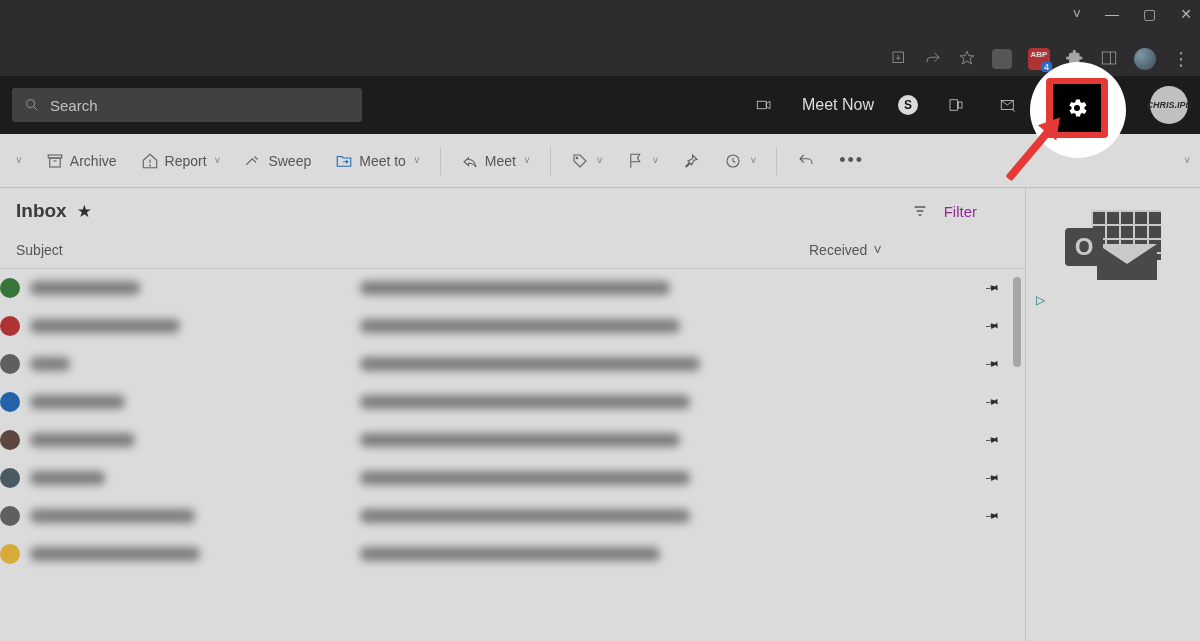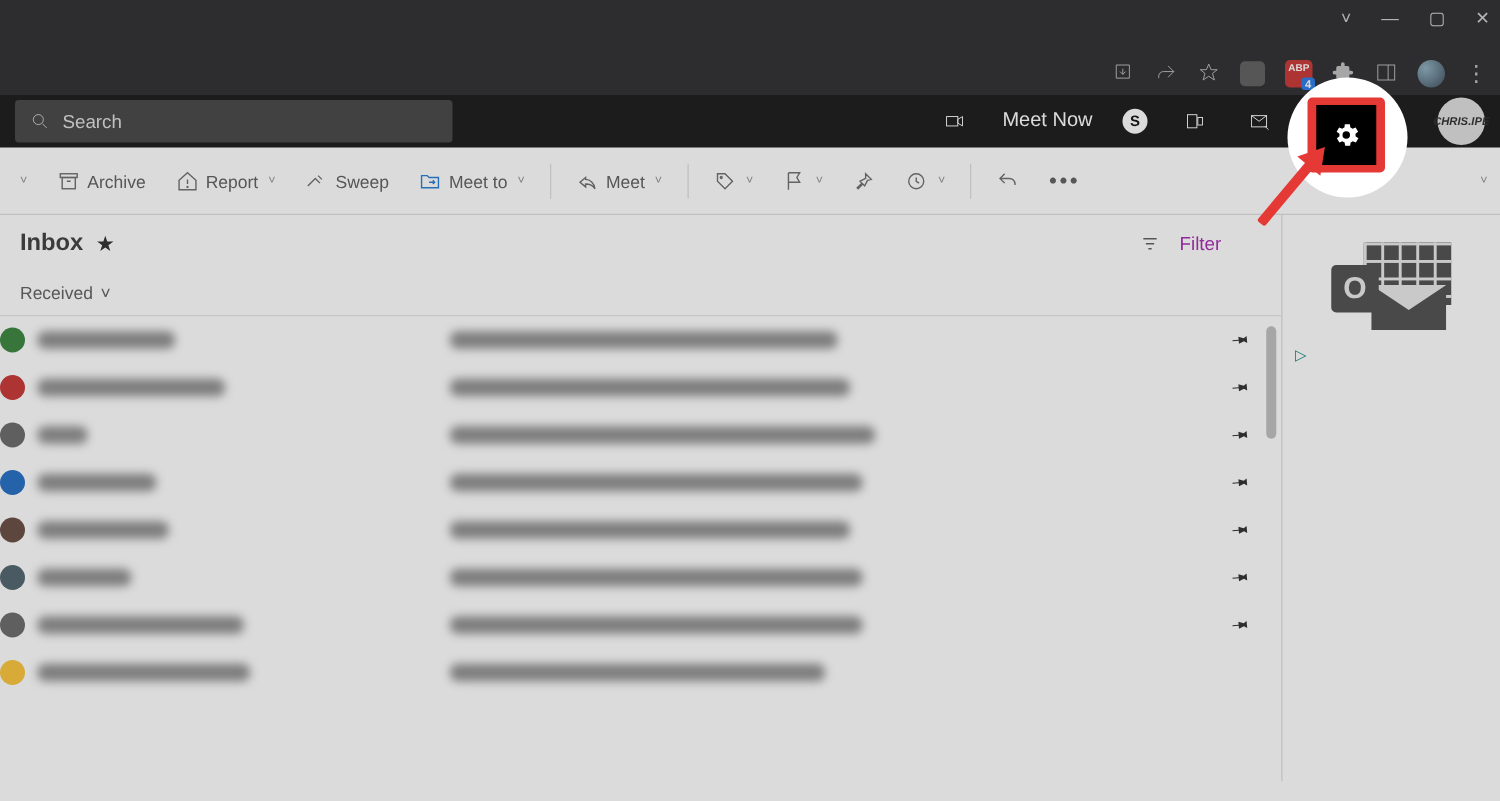--- a/index.html
+++ b/index.html
@@ -10,21 +10,21 @@
   .window-controls { position: absolute; top: 6px; right: 8px; display: flex; gap: 24px; color: #ccc; font-size: 14px; }
   .window-controls span { cursor: default; }
   .browser-toolbar-icons { position: absolute; bottom: 6px; right: 10px; display: flex; align-items: center; gap: 16px; color: #bbb; }
   .browser-toolbar-icons .ext { width: 20px; height: 20px; border-radius: 4px; background: #555; display: flex; align-items: center; justify-content: center; font-size: 9px; color: #fff; }
   .browser-toolbar-icons .abp { position: relative; width: 22px; height: 22px; background: #c62828; border-radius: 4px; font-size: 8px; color: #fff; font-weight: bold; display: flex; align-items: flex-start; justify-content: center; padding-top:2px;}
   .browser-toolbar-icons .abp .badge { position:absolute; bottom:-2px; right:-2px; background:#1a73e8; color:#fff; font-size:9px; padding:0 3px; border-radius:3px;}
   .browser-toolbar-icons svg { width: 18px; height: 18px; fill: #bbb; }
   .browser-avatar { width: 22px; height: 22px; border-radius: 50%; background: radial-gradient(circle at 30% 30%, #8ab, #345); }
 
   
-  .outlook-header { height: 42px; background: #0b0b0b; display: flex; align-items: center; padding: 0 12px; gap: 34px; position: relative; }
+  .outlook-header { height: 58px; background: #0b0b0b; display: flex; align-items: center; padding: 0 12px; gap: 34px; position: relative; }
   .search-box { display: flex; align-items: center; background: #3a3a3a; border-radius: 3px; height: 34px; width: 350px; padding: 0 12px; gap: 10px; color: #ddd; }
   .search-box svg { width: 16px; height: 16px; fill: #ddd; }
   .search-box span { color: #ddd; font-size: 15px; }
   .header-right { margin-left: auto; display: flex; align-items: center; gap: 24px; color: #ddd; }
   .header-right svg { width: 18px; height: 18px; fill: #fff; }
   .header-icon { display: flex; align-items: center; justify-content: center; width: 28px; height: 28px; }
   .skype-badge { width: 20px; height: 20px; border-radius: 50%; background: #fff; color: #000; font-weight: bold; display: flex; align-items: center; justify-content: center; font-size: 12px; }
   .meet-now { color: #fff; font-size: 16px; }
   .brand-avatar { width: 38px; height: 38px; border-radius: 50%; background: #ddd; display:flex; align-items:center; justify-content:center; font-size:9px; font-weight:bold; font-style:italic; color:#222; }
 
@@ -272,20 +272,21 @@
       <span class="title">Inbox</span>
       <span class="star">★</span>
       <span class="filter">
         <svg viewBox="0 0 24 24" width="16" height="16">
             <path d="M4 6h16M7 12h10M10 18h4" stroke="#555" stroke-width="2"></path>
           </svg>
         <span>Filter</span>
       </span>
     </div>
     <div class="col-headers">
+      <div class="col-subject">Subject</div>
       <div class="col-received">
           <span>Received</span>
           <span class="chev">˅</span>
         </div>
     </div>
 
     <div class="msg-list">
       <div id="pinned-rows">
           <div class="msg-row">
             <span class="avatar-dot" style="background:#2e7d32"></span>

